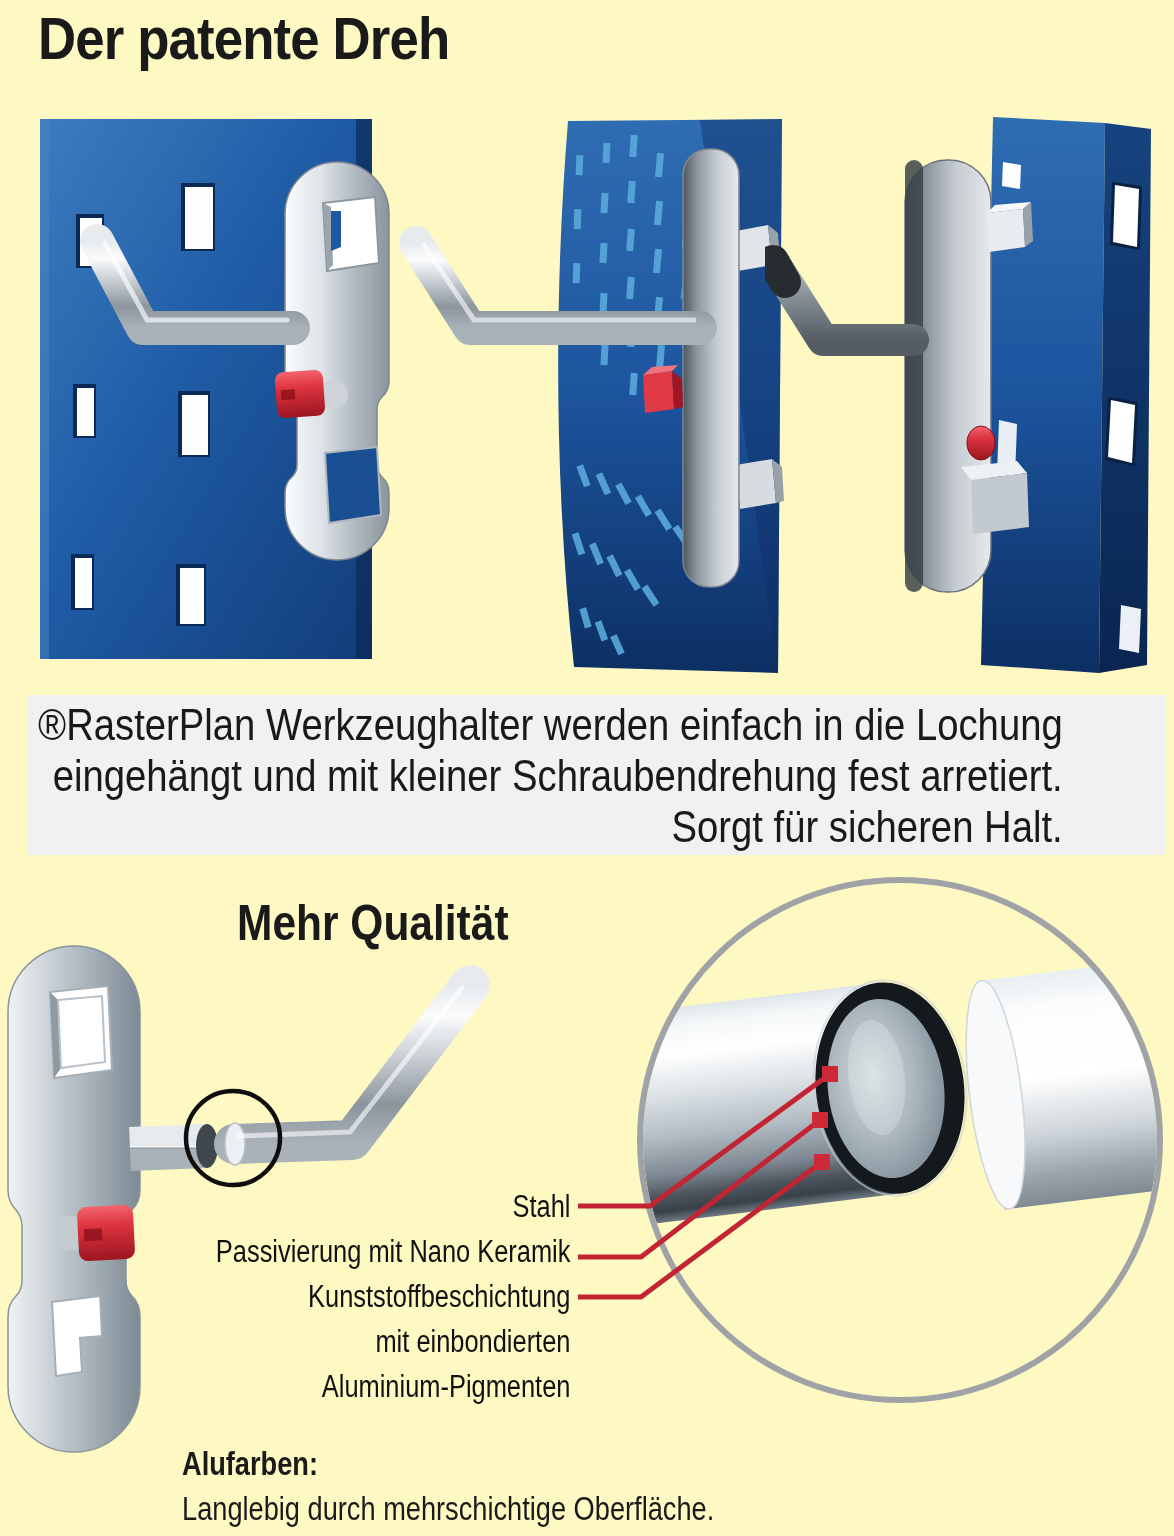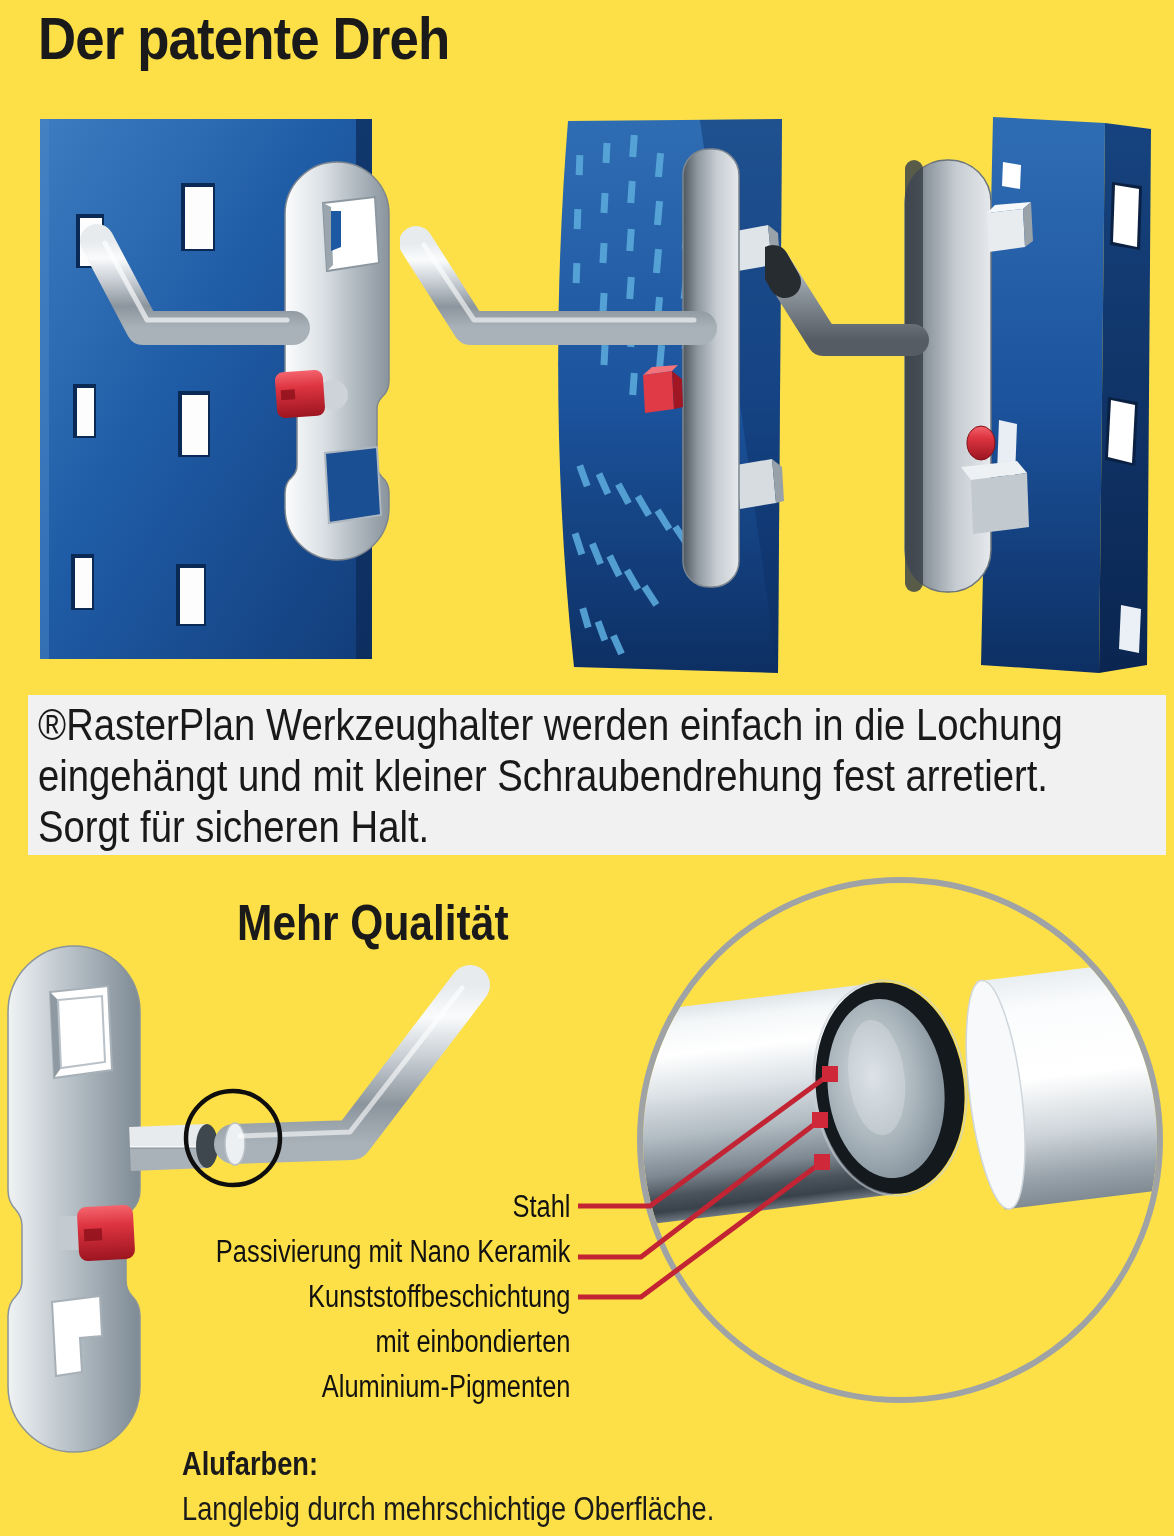--- a/index.html
+++ b/index.html
@@ -1,23 +1,23 @@
 <!DOCTYPE html>
 <html><head>
 <meta charset="utf-8">
 <style>
   html,body{margin:0;padding:0;background:#fff;}
-  .page{position:relative;width:1174px;height:1536px;background:#fde047;overflow:hidden;
+  .page{position:relative;width:1174px;height:1536px;background:#fef9c3;overflow:hidden;
         font-family:"Liberation Sans",sans-serif;color:#1a1a1a;}
   .abs{position:absolute;}
   .condL{transform:scaleX(.85);transform-origin:0 0;}
   .condL8{transform:scaleX(.8);transform-origin:0 0;}
   .title{left:38px;top:4px;font-size:60px;font-weight:bold;letter-spacing:-1px;white-space:nowrap;
          transform:scaleX(.88);transform-origin:0 0;}
-  .intro-box{left:28px;top:695px;width:1138px;height:160px;background:#f1f1f1;}
+  .intro-box{left:28px;top:695px;width:1138px;height:160px;background:#f1f1f1;text-align:right;}
   .intro-text{position:absolute;left:10px;top:4px;white-space:nowrap;}
   .intro-line{font-size:45px;line-height:51px;color:#191919;}
   .h2{left:237px;top:894px;font-size:50px;font-weight:bold;white-space:nowrap;}
   .labels{right:604px;top:1184px;text-align:right;font-size:31px;line-height:45px;color:#111;
           transform:scaleX(.82);transform-origin:100% 0;white-space:nowrap;}
   .foot-h{left:182px;top:1444px;font-size:34px;font-weight:bold;white-space:nowrap;}
   .foot-t{left:182px;top:1489px;font-size:34px;white-space:nowrap;}
   .dash{fill:#5aa8da;opacity:.9;}
   svg{display:block;}
 </style>

